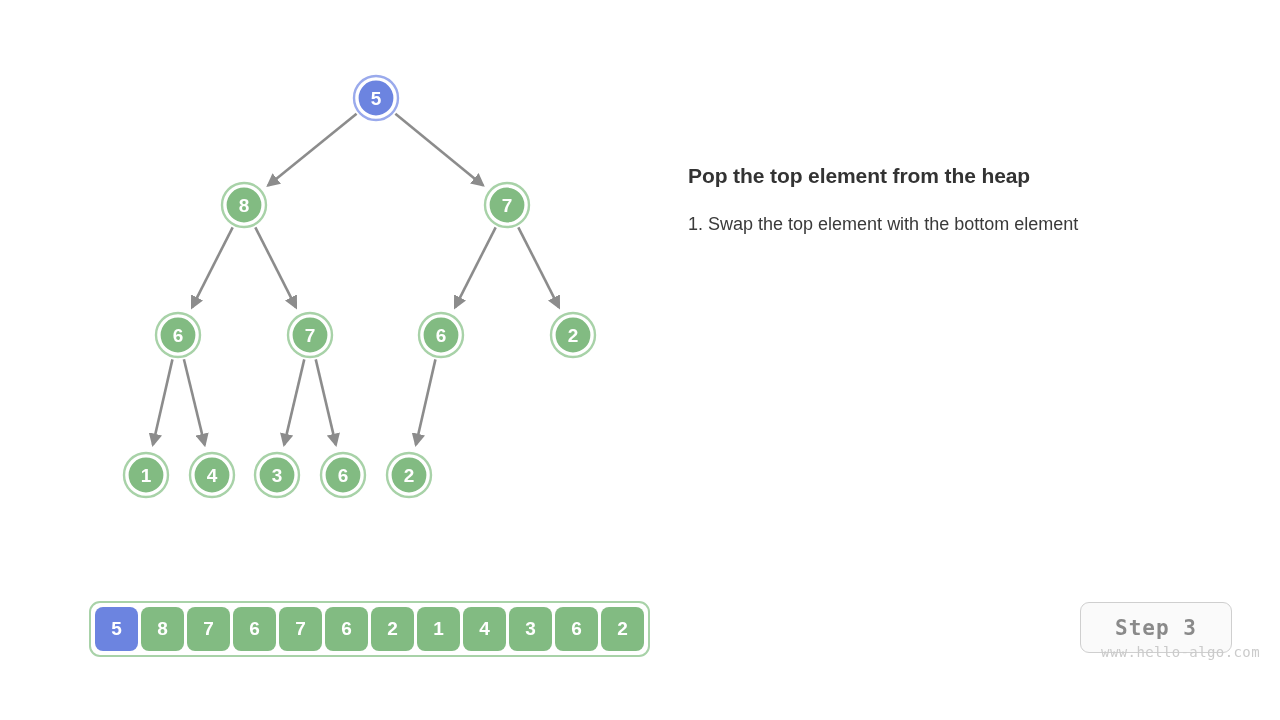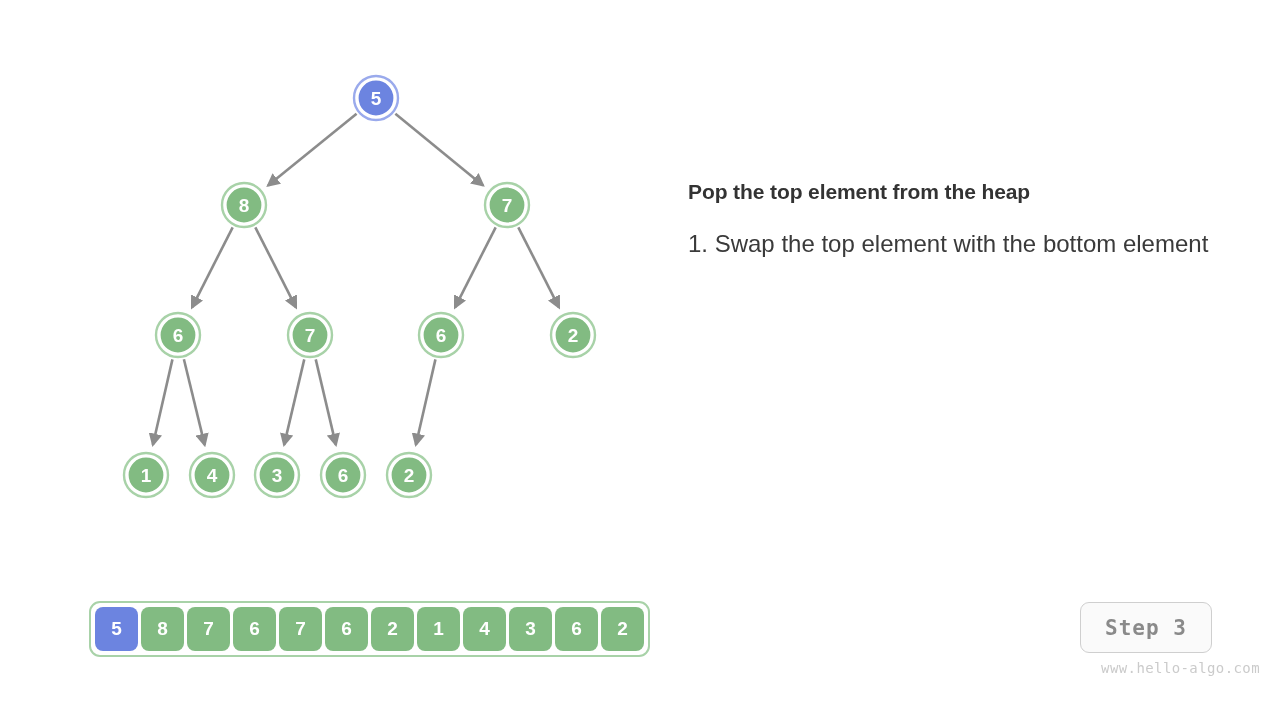--- a/index.html
+++ b/index.html
@@ -42,32 +42,31 @@
     stroke-width: 2.6;
     fill: none;
   }
 
   
   #info-panel {
     position: absolute;
     left: 688px;
     top: 163px;
     width: 560px;
-    margin-top: 16px;
   }
   #panel-title {
     font-size: 21px;
     font-weight: bold;
     color: #333333;
     letter-spacing: -0.1px;
     margin: 0 0 14px 0;
     line-height: 1.25;
   }
   .step-line {
-    font-size: 24px;
+    font-size: 18px;
     color: #3a3a3a;
     line-height: 1.35;
     padding: 9px 20px;
     margin: 0 0 2px -20px;
     border-radius: 9px;
     display: inline-block;
     white-space: nowrap;
   }
   .step-line.highlight {
     background: #e4e4e4;
@@ -101,41 +100,41 @@
   }
   .array-cell.accent {
     background: #6c84e0;
   }
 
   
   #step-badge {
     position: absolute;
     left: 1080px;
     top: 602px;
-    width: 132px;
+    width: 152px;
     height: 51px;
     border: 1px solid #cfcfcf;
     border-radius: 9px;
     background: #fafafa;
     display: flex;
     align-items: center;
     justify-content: center;
     font-family: "DejaVu Sans Mono", monospace;
     font-size: 21px;
     font-weight: bold;
     color: #8a8a8a;
     letter-spacing: 1px;
     box-sizing: border-box;
   }
 
   
   #watermark {
     position: absolute;
     right: 20px;
-    top: 660px;
+    top: 644px;
     font-family: "DejaVu Sans Mono", monospace;
     font-size: 14px;
     color: #cbcbcb;
     letter-spacing: 0.4px;
   }
 </style>
 </head>
 <body>
 
 <div id="stage">

